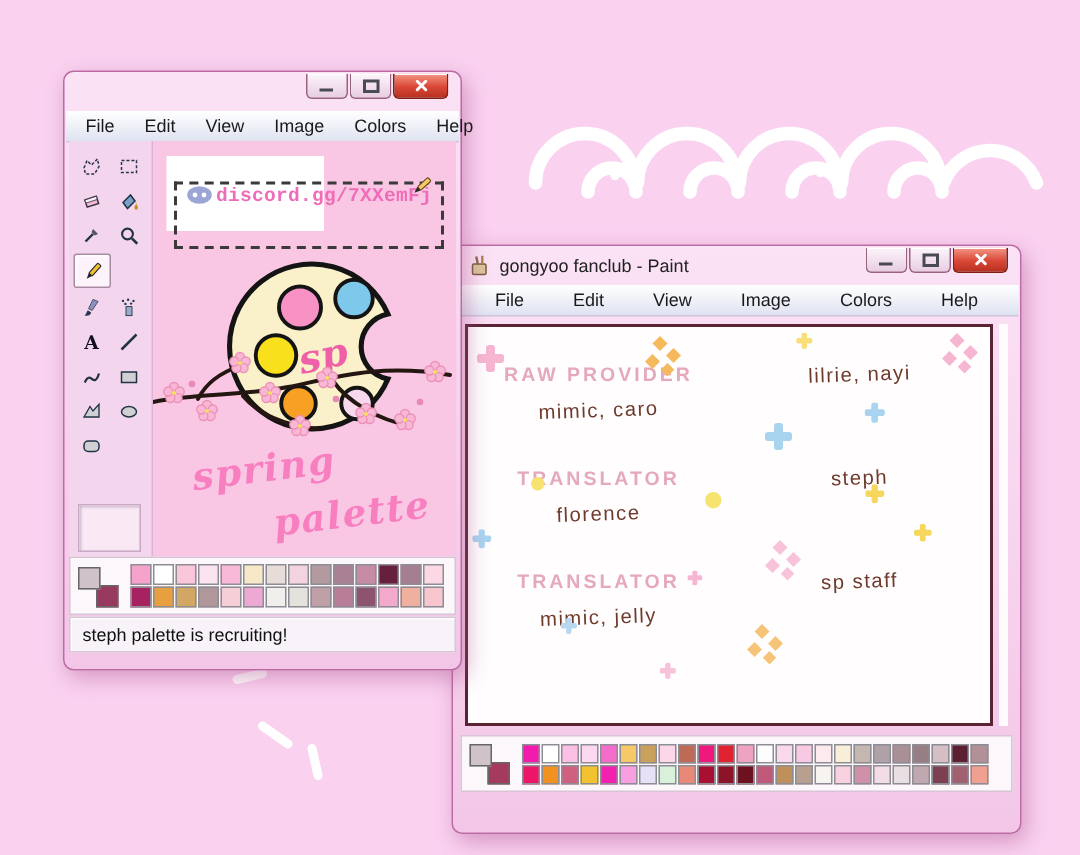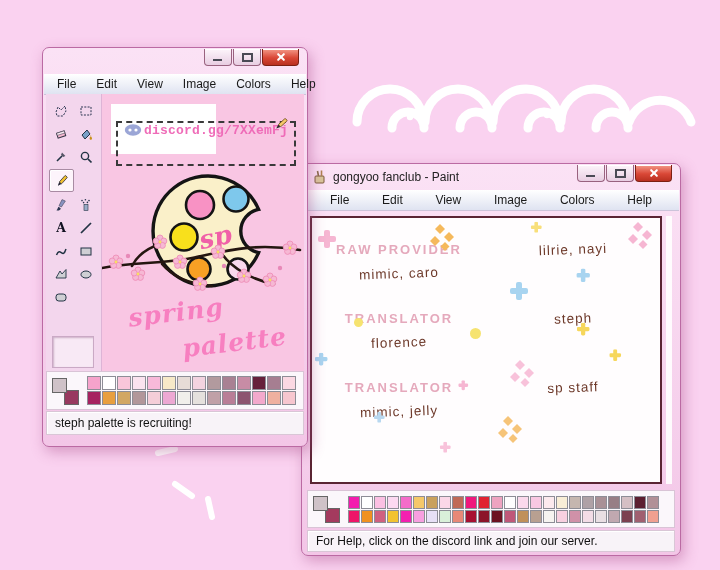--- a/index.html
+++ b/index.html
@@ -573,18 +573,15 @@
             <div class="swatch" style="background: rgb(208, 145, 168);"></div>
             <div class="swatch" style="background: rgb(243, 220, 230);"></div>
             <div class="swatch" style="background: rgb(233, 223, 227);"></div>
             <div class="swatch" style="background: rgb(192, 168, 176);"></div>
             <div class="swatch" style="background: rgb(124, 64, 80);"></div>
             <div class="swatch" style="background: rgb(160, 96, 112);"></div>
             <div class="swatch" style="background: rgb(240, 160, 144);"></div>
           </div>
       </div>
     </div>
-    <div class="statusbar">
-      <span>For Help, click on the discord link and join our server.</span>
-    </div>
   </div>
 
 </div>
 
 </body></html>

